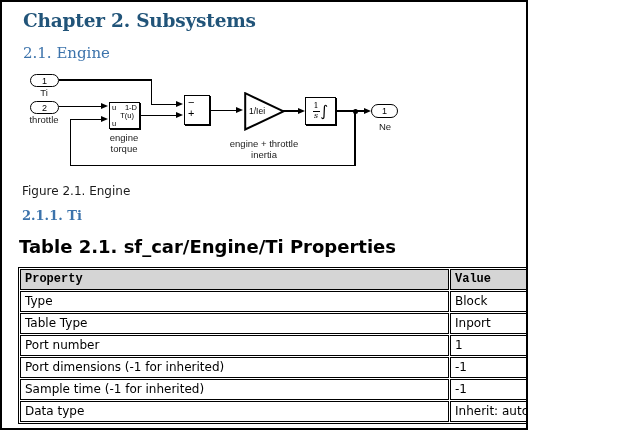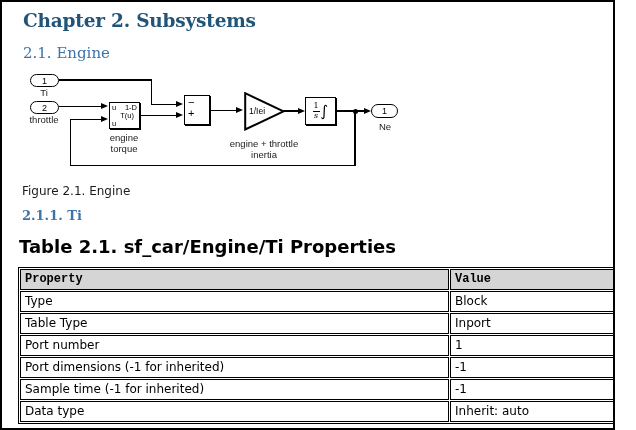--- a/index.html
+++ b/index.html
@@ -1,17 +1,17 @@
 <!DOCTYPE html>
 <html><head>
 <meta charset="utf-8">
 <style>
   html,body{margin:0;padding:0;background:#fff;}
   .page{
-    position:relative;width:615px;height:430px;box-sizing:border-box;
+    position:relative;width:528px;height:430px;box-sizing:border-box;
     border:2px solid #000;background:#fff;overflow:hidden;
     font-family:"DejaVu Sans",sans-serif;color:#1a1a1a;
   }
   .h1{
     position:absolute;left:21px;top:8px;margin:0;
     font-family:"DejaVu Serif","Liberation Serif",serif;
     font-weight:bold;font-size:18.5px;color:#215479;letter-spacing:-0.2px;
   }
   .h2{
     position:absolute;left:21px;top:42px;margin:0;

